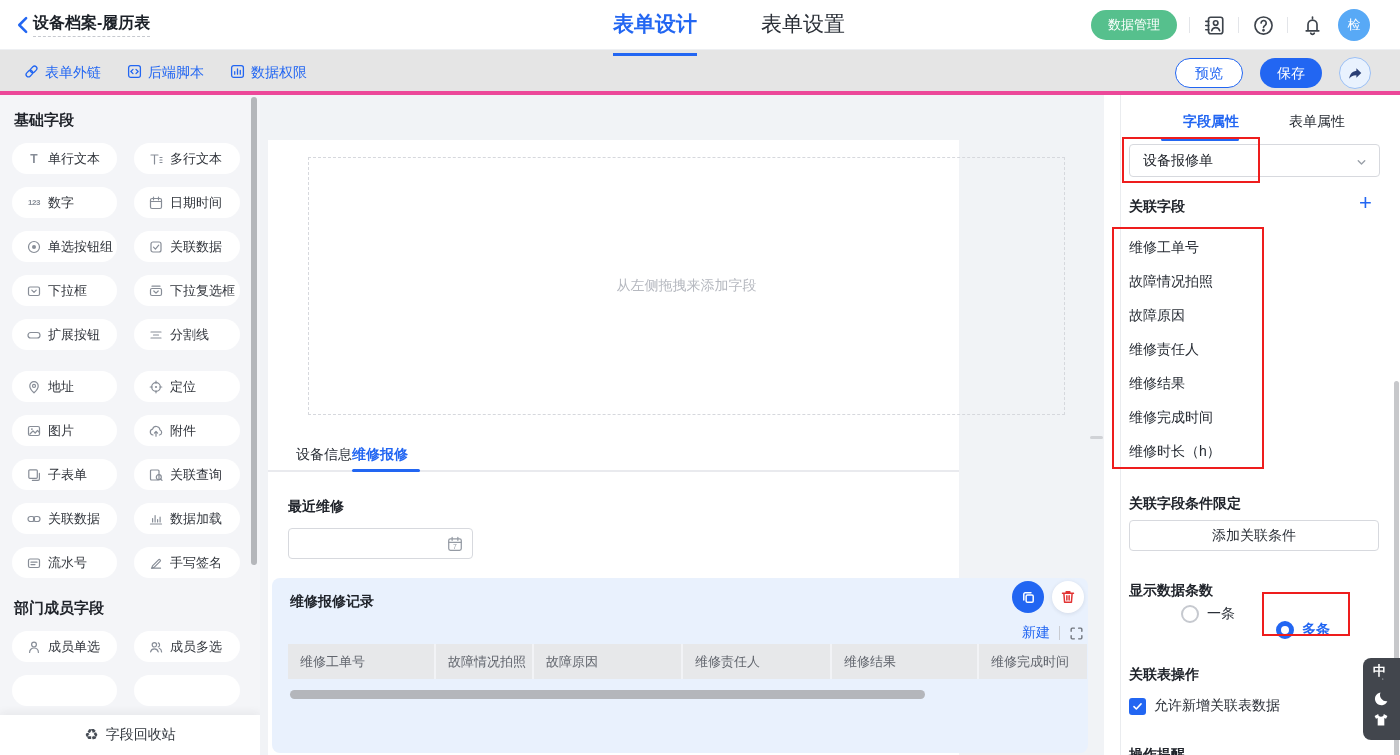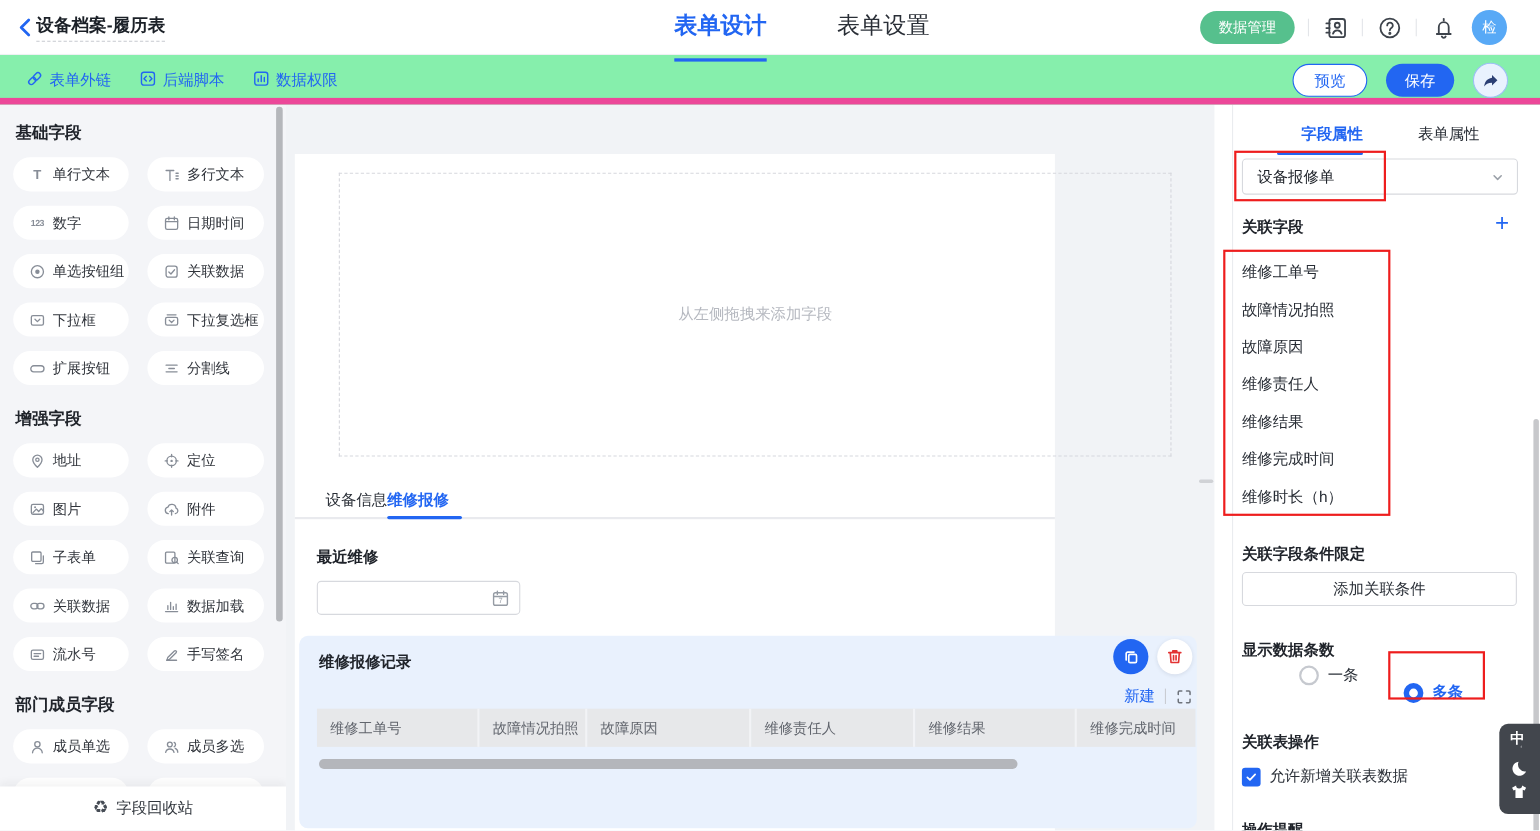--- a/index.html
+++ b/index.html
@@ -15,21 +15,21 @@
   .hdr-tab { position:relative; height:56px; line-height:48px; font-size:21px; color:#2a2f37; cursor:pointer; }
   .hdr-tab.active { color:#2266f2; font-weight:600; }
   .hdr-tab.active:after { content:""; position:absolute; left:0; right:0; bottom:0; height:3px; background:#2266f2; }
   .hdr-right { position:absolute; right:30px; top:0; height:50px; display:flex; align-items:center; }
   .green-pill { height:30px; padding:0 17px; border-radius:15px; background:#56c08d; color:#fff; font-size:13px; line-height:30px; cursor:pointer; }
   .vdiv { width:1px; height:16px; background:#e3e5e9; margin:0 12px; }
   .hicon { width:24px; height:24px; display:flex; align-items:center; justify-content:center; cursor:pointer; }
   .avatar { width:32px; height:32px; border-radius:50%; background:#58a9f6; color:#fff; font-size:13px; display:flex; align-items:center; justify-content:center; margin-left:14px; cursor:pointer; }
 
   
-  .tbar { position:absolute; left:0; top:50px; width:1400px; height:45px; background:#86efac; border-bottom:6px solid #ec4899; z-index:19; }
+  .tbar { position:absolute; left:0; top:50px; width:1400px; height:45px; background:#e5e5e5; border-bottom:4px solid #ec4899; z-index:19; }
   .tlinks { position:absolute; left:24px; top:0; height:45px; display:flex; gap:26px; align-items:center; }
   .tlink { display:flex; align-items:center; gap:6px; color:#2266f2; font-size:14px; cursor:pointer; }
   .tbtns { position:absolute; right:29px; top:7px; display:flex; gap:17px; align-items:center; }
   .btn-preview { width:68px; height:30px; border:1px solid #2266f2; color:#2266f2; background:#fff; border-radius:15px; font-size:14px; text-align:center; line-height:28px; cursor:pointer; }
   .btn-save { width:62px; height:30px; background:#2266f2; color:#fff; border-radius:15px; font-size:14px; text-align:center; line-height:30px; cursor:pointer; }
   .btn-share { width:32px; height:32px; border-radius:50%; background:#e9f2fe; border:1px solid #9cc0f4; display:flex; align-items:center; justify-content:center; cursor:pointer; }
 
   
   .sidebar { position:absolute; left:0; top:95px; width:260px; height:660px; background:#f4f5f8; overflow:hidden; }
   .sb-inner { padding:16px 0 0 12px; }
@@ -274,21 +274,20 @@
         </div>
         <div class="pill">
           <span class="ic">
             <svg width="14" height="14" viewBox="0 0 14 14" fill="none" stroke="#878d97" stroke-width="1.2" stroke-linecap="round" stroke-linejoin="round" style="color:#878d97">
               <path d="M2 4h10M4.5 7h5M2 10h10"></path>
             </svg>
           </span>
           <span>分割线</span>
         </div>
       </div>
-      <h3 class="sb-title">增强字段</h3>
       <div class="sb-grid">
         <div class="pill">
           <span class="ic">
             <svg width="14" height="14" viewBox="0 0 14 14" fill="none" stroke="#878d97" stroke-width="1.2" stroke-linecap="round" stroke-linejoin="round" style="color:#878d97">
               <path d="M7 12.8C7 12.8 2.8 8.8 2.8 5.9a4.2 4.2 0 018.4 0C11.2 8.8 7 12.8 7 12.8z"></path>
               <circle cx="7" cy="5.9" r="1.5"></circle>
             </svg>
           </span>
           <span>地址</span>
         </div>

